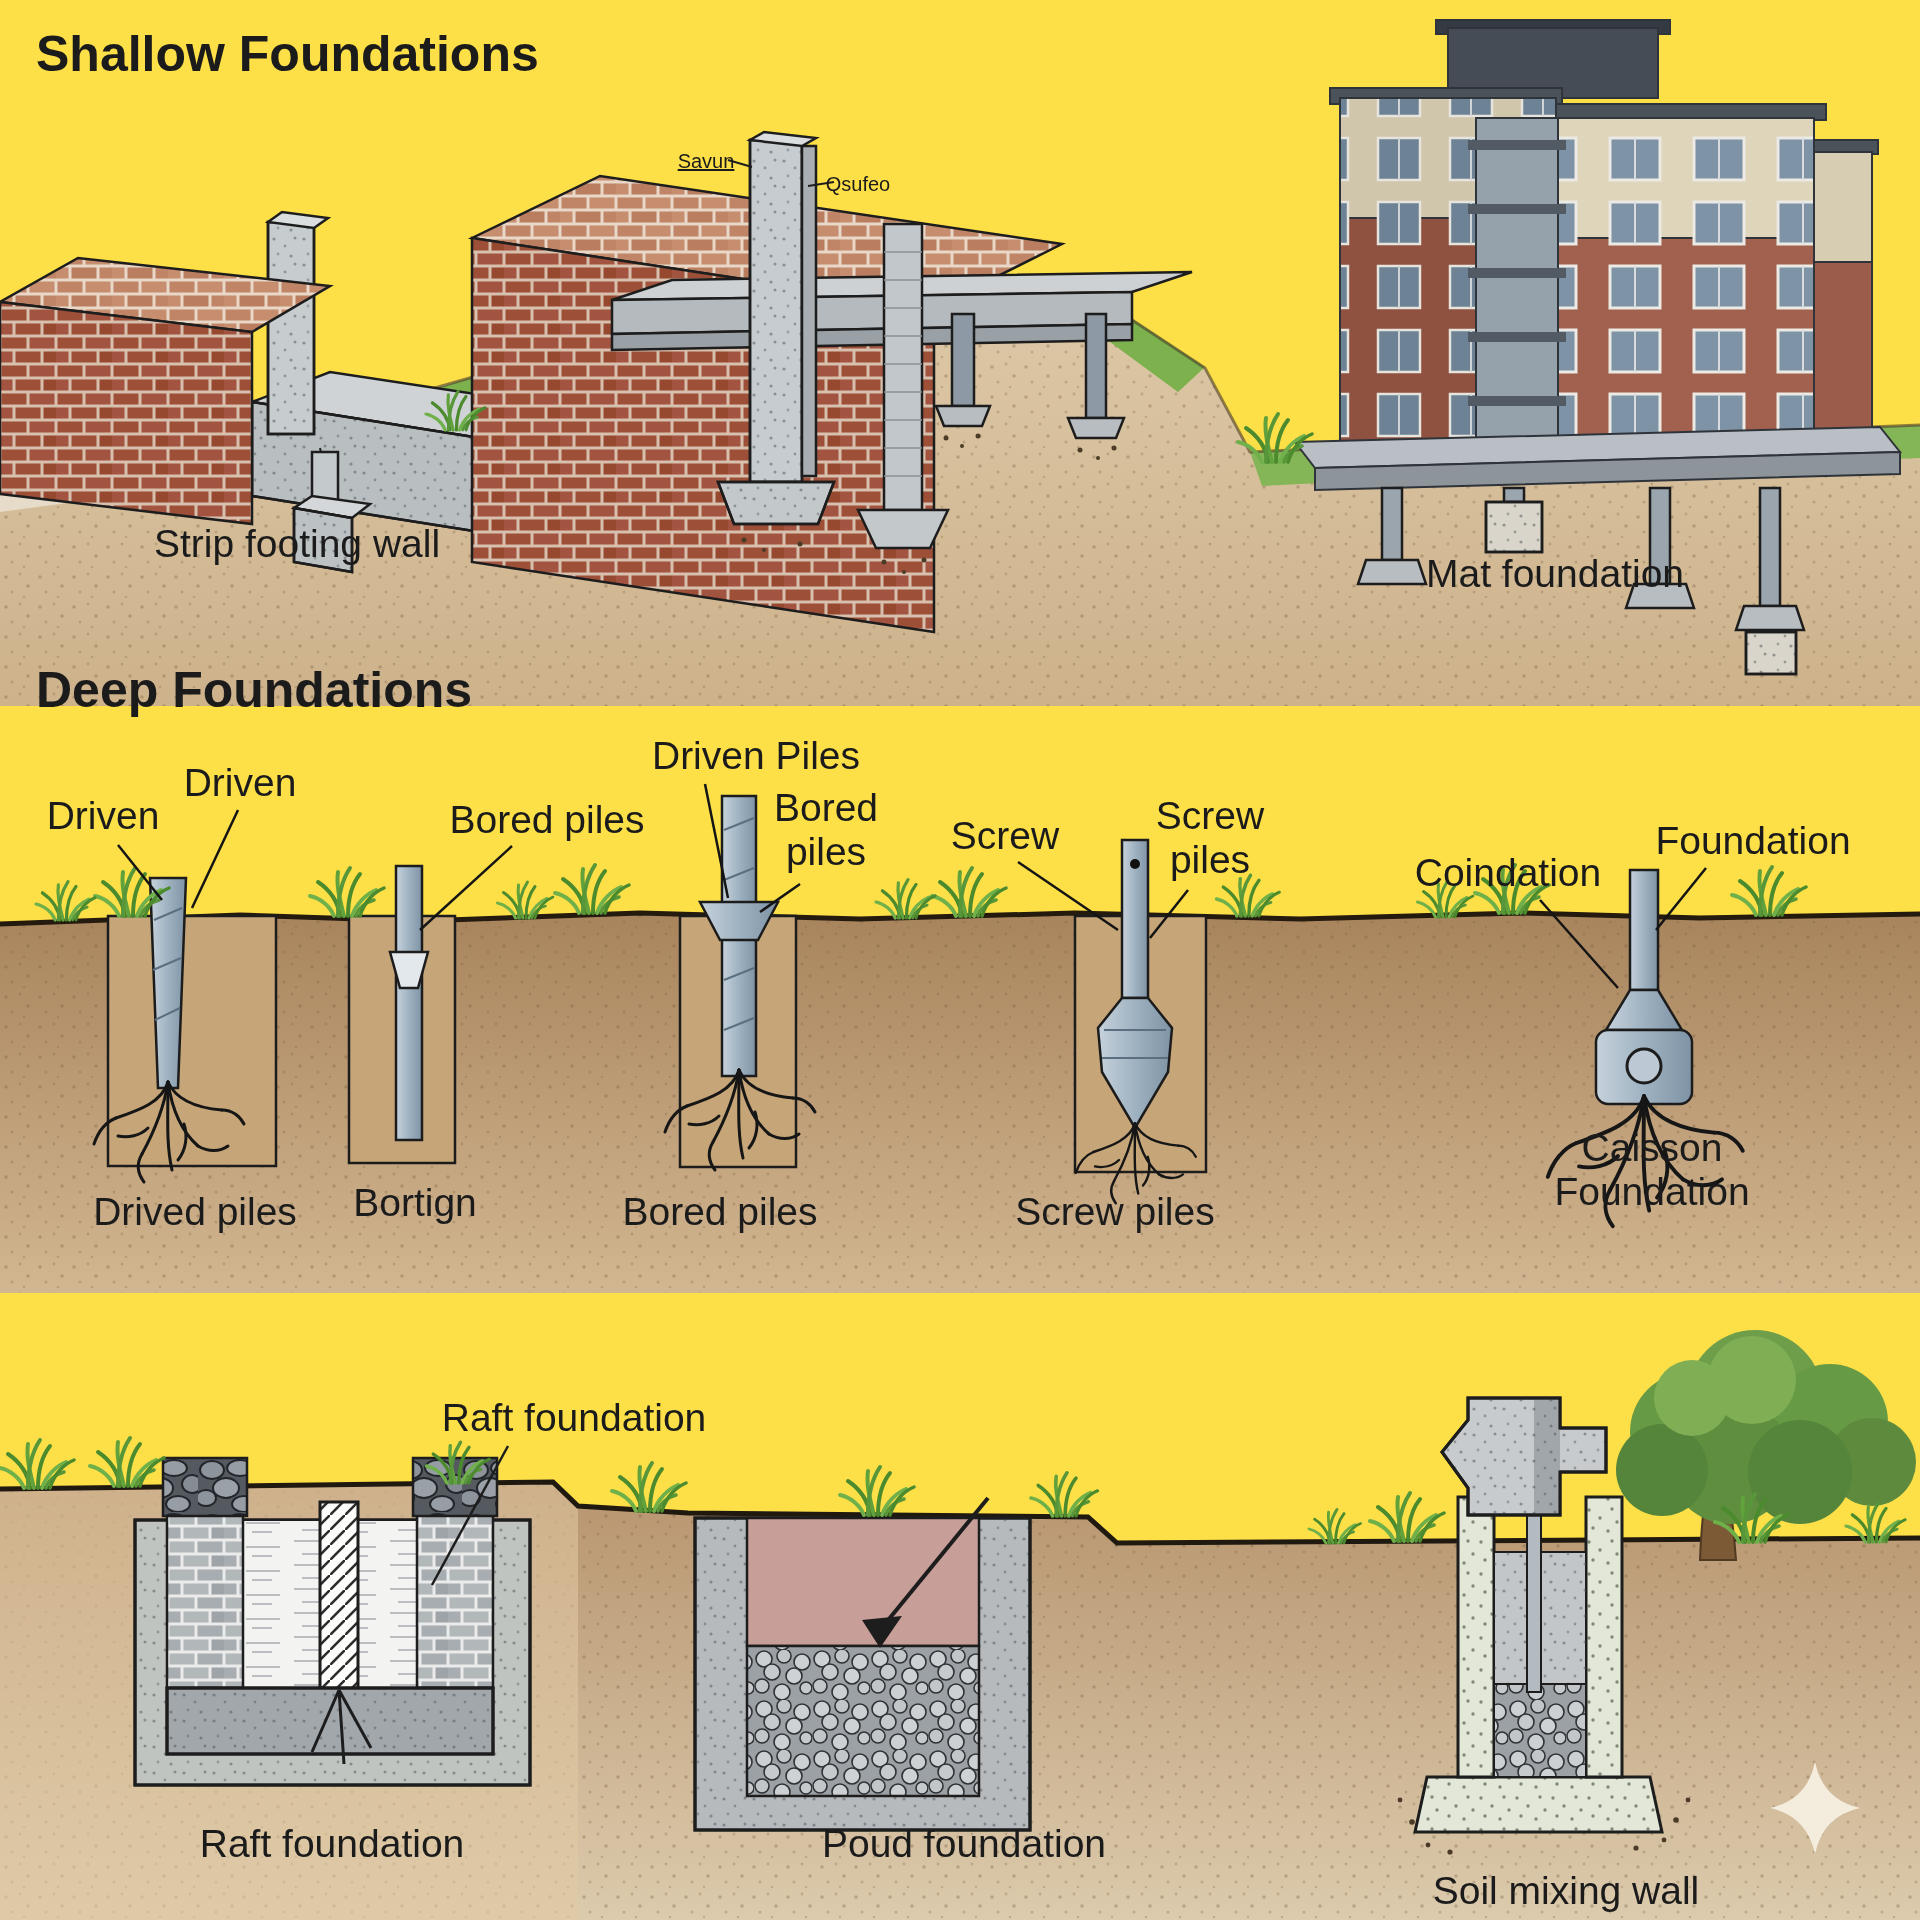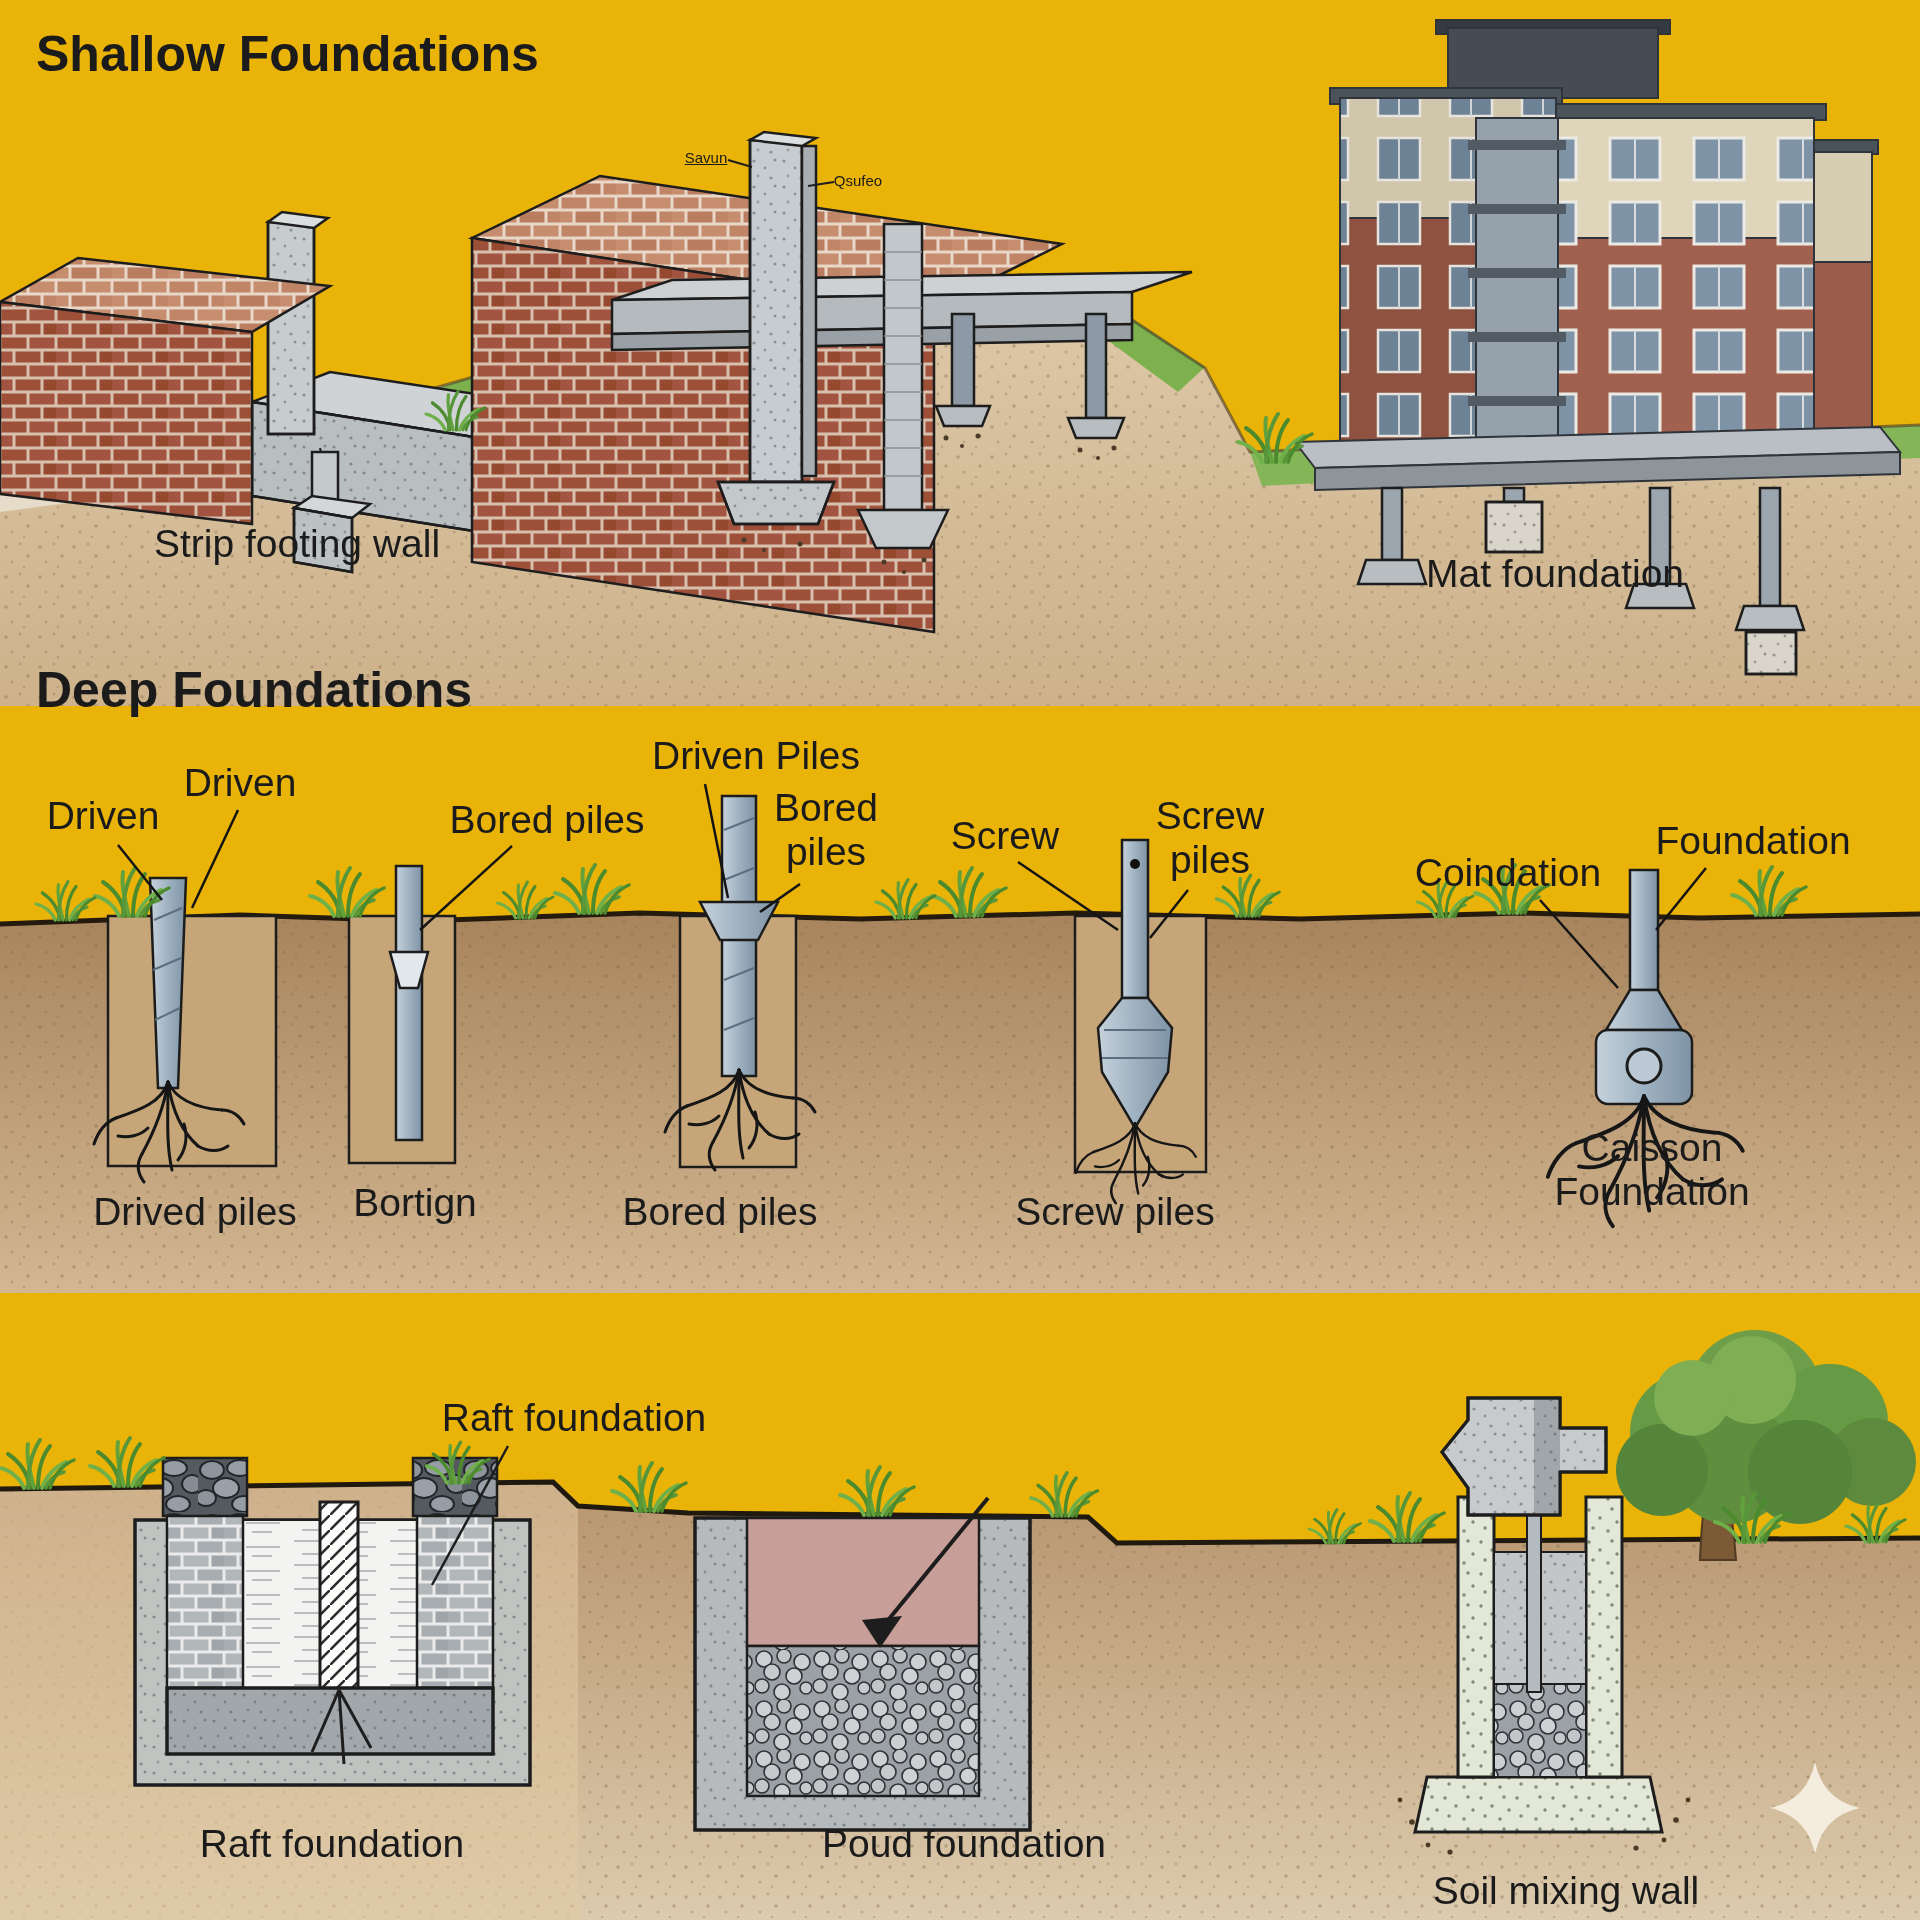--- a/index.html
+++ b/index.html
@@ -1,24 +1,24 @@
 <!DOCTYPE html>
 <html><head>
 <meta charset="utf-8">
 <style>
   html,body{margin:0;padding:0;background:#ffffff;}
-  .stage{position:relative;width:1920px;height:1920px;overflow:hidden;background:#eab308;
+  .stage{position:relative;width:1920px;height:1920px;overflow:hidden;background:#fde047;
          font-family:"Liberation Sans", sans-serif;color:#1b1b1b;}
   .stage svg.bg{position:absolute;left:0;top:0;width:1920px;height:1920px;}
   .txt{position:absolute;white-space:pre-line;line-height:1.12;color:#1b1b1b;}
   .h{font-size:50px;font-weight:bold;letter-spacing:0px;}
   .cap{font-size:39px;}
   .lbl{font-size:39px;}
   .ctr{transform:translateX(-50%);text-align:center;}
-  .tiny{font-size:15px;}
+  .tiny{font-size:20px;}
   .u{text-decoration:underline;}
 </style>
 </head>
 <body>
 
 <div class="stage">
 
 <svg class="bg" viewBox="0 0 1920 1920" aria-hidden="true">
 <defs>
   <linearGradient id="soil1g" x1="0" y1="0" x2="0" y2="1">

